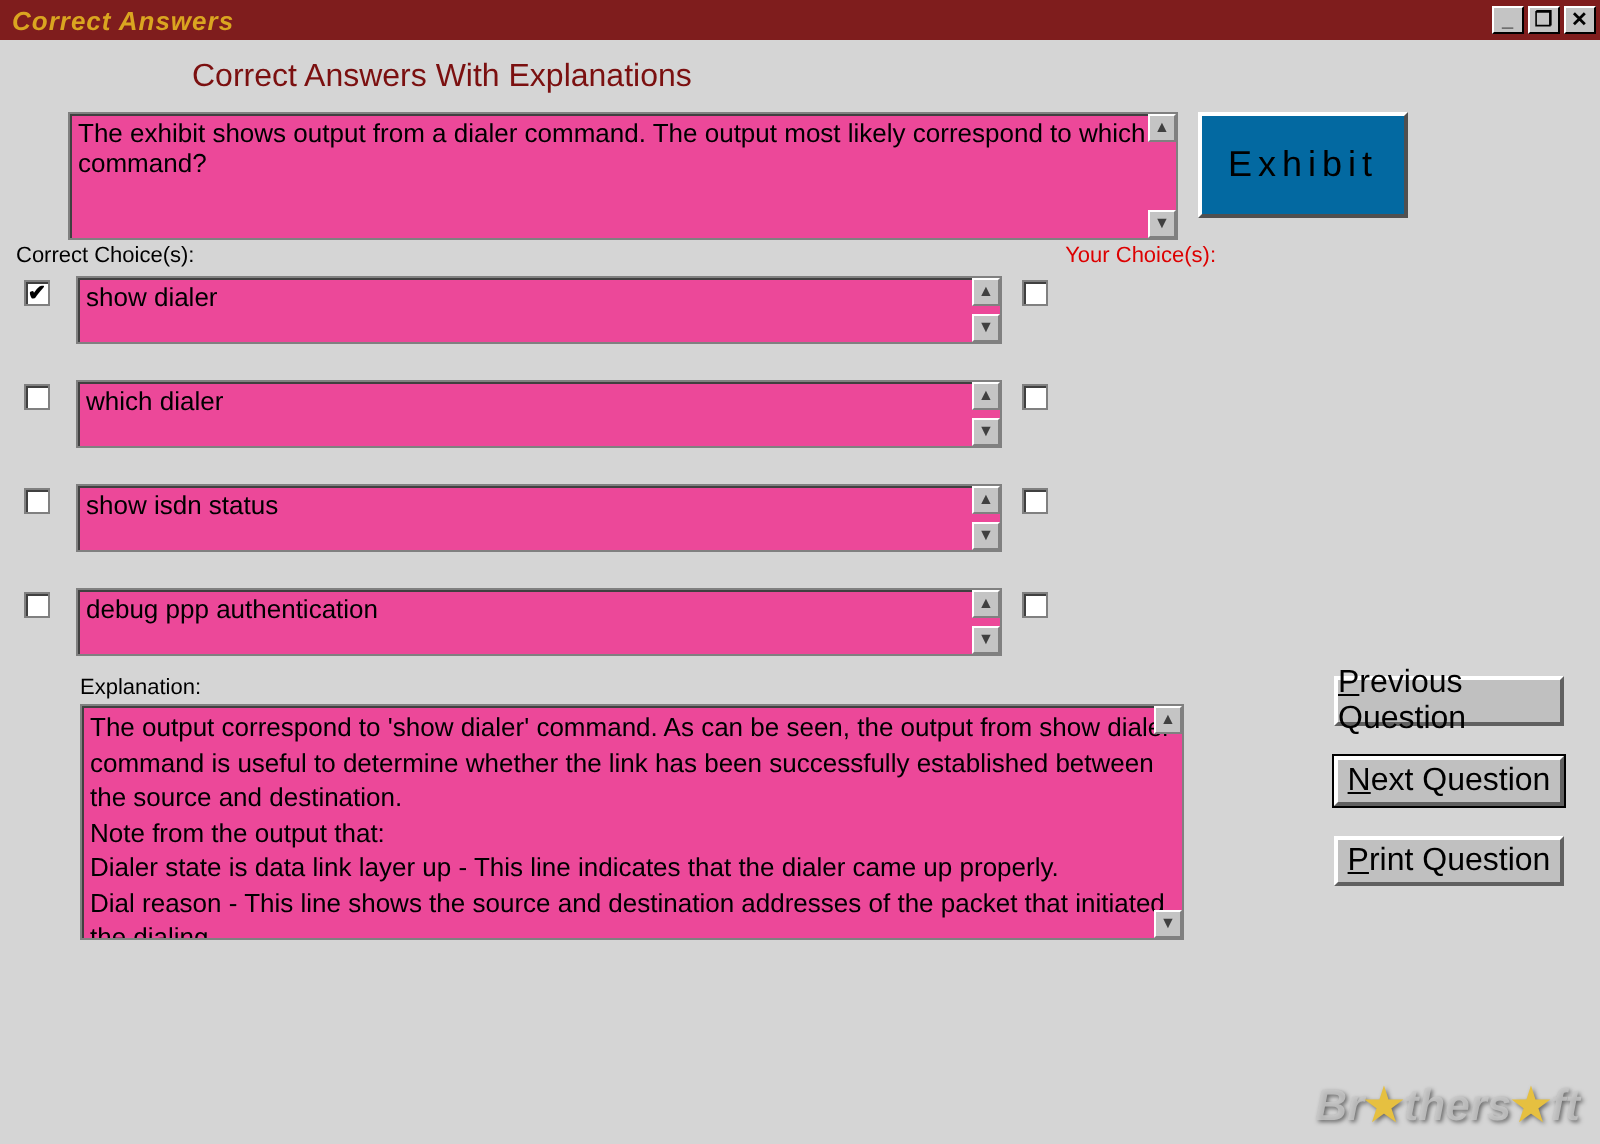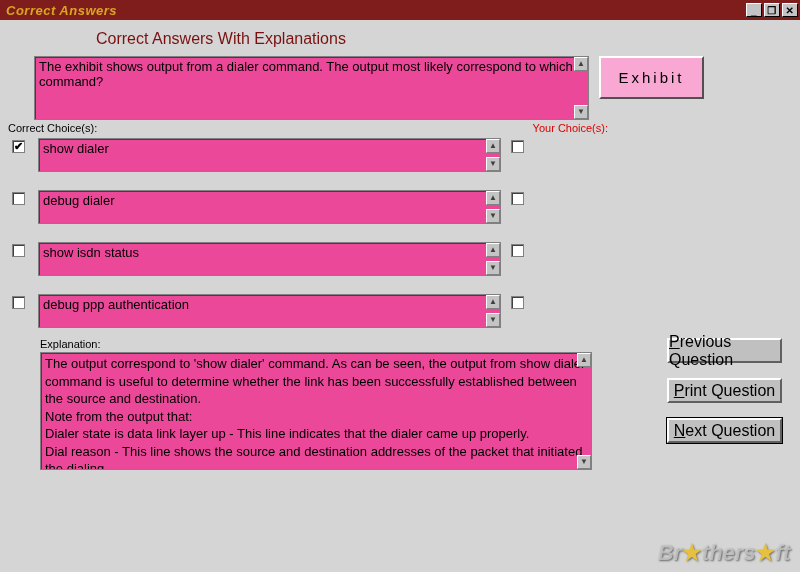--- a/index.html
+++ b/index.html
@@ -65,26 +65,26 @@
   width: 14px; height: 14px;
   background: #c4c4c4;
   border: 1px solid #808080;
   border-top-color: #fff; border-left-color: #fff;
   font-size: 8px; line-height: 12px; text-align: center;
   color: #404040;
 }
 .question-pane { width: 555px; height: 64px; }
 .exhibit-btn {
   margin-left: 10px;
-  width: 105px; height: 43px;
-  background: #f9a8d4;
+  width: 105px; height: 53px;
+  background: #0369a1;
   border: 2px solid #fff;
   border-right-color: #505050;
   border-bottom-color: #505050;
-  font-size: 15px;
+  font-size: 18px;
   letter-spacing: 3px;
   color: #000;
   cursor: pointer;
   display: flex; align-items: center; justify-content: center;
 }
 .labels-row {
   display: flex;
   margin-top: 2px;
   font-size: 11px;
 }
@@ -193,21 +193,21 @@
           <div class="scrollbtn">▲</div>
           <div class="scrollbtn">▼</div>
         </div>
       </div>
       <div class="chk chk-right"></div>
     </div>
 
     <div class="choice-row">
       <div class="chk chk-left"></div>
       <div class="textpane choice-pane">
-        <span>debug dialer</span>
+        <span>which dialer</span>
         <div class="textpane-scroll">
           <div class="scrollbtn">▲</div>
           <div class="scrollbtn">▼</div>
         </div>
       </div>
       <div class="chk chk-right"></div>
     </div>
 
     <div class="choice-row">
       <div class="chk chk-left"></div>
@@ -246,23 +246,23 @@
       <div class="scrollbtn">▼</div>
     </div>
   </div>
 
 </div>
 
 <div class="side-btns">
   <div class="side-btn">
       <span><span class="ul">P</span><span>revious Question</span></span>
     </div>
+  <div class="side-btn default">
+      <span><span class="ul">N</span><span>ext Question</span></span>
+    </div>
   <div class="side-btn">
       <span><span class="ul">P</span><span>rint Question</span></span>
     </div>
-  <div class="side-btn default">
-      <span><span class="ul">N</span><span>ext Question</span></span>
-    </div>
 </div>
 
 <div class="watermark">
   <span>Br</span><span class="star">★</span><span>thers</span><span class="star">★</span><span>ft</span>
 </div>
 
 </body></html>

